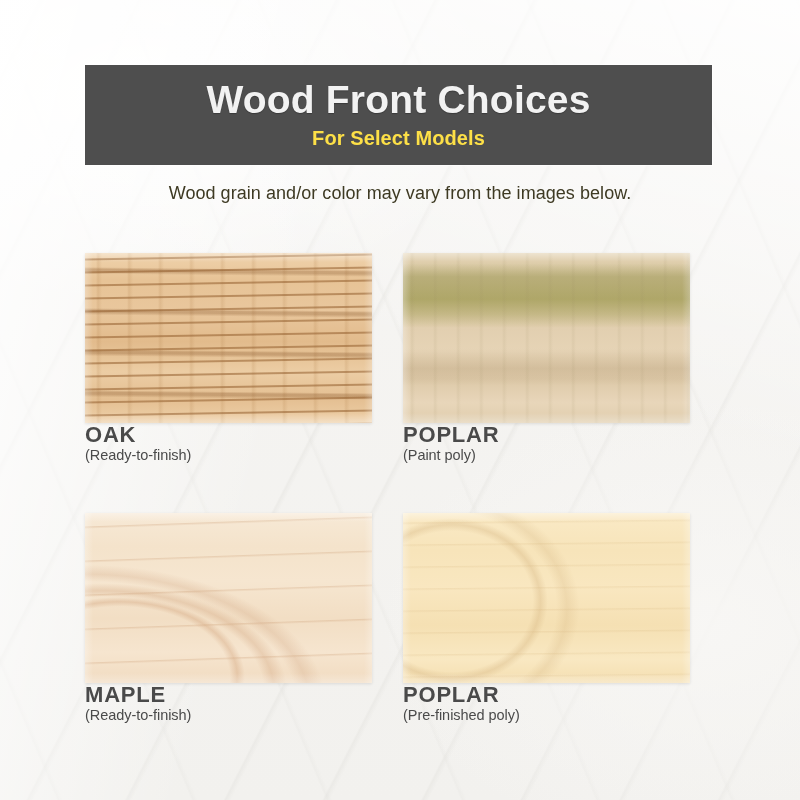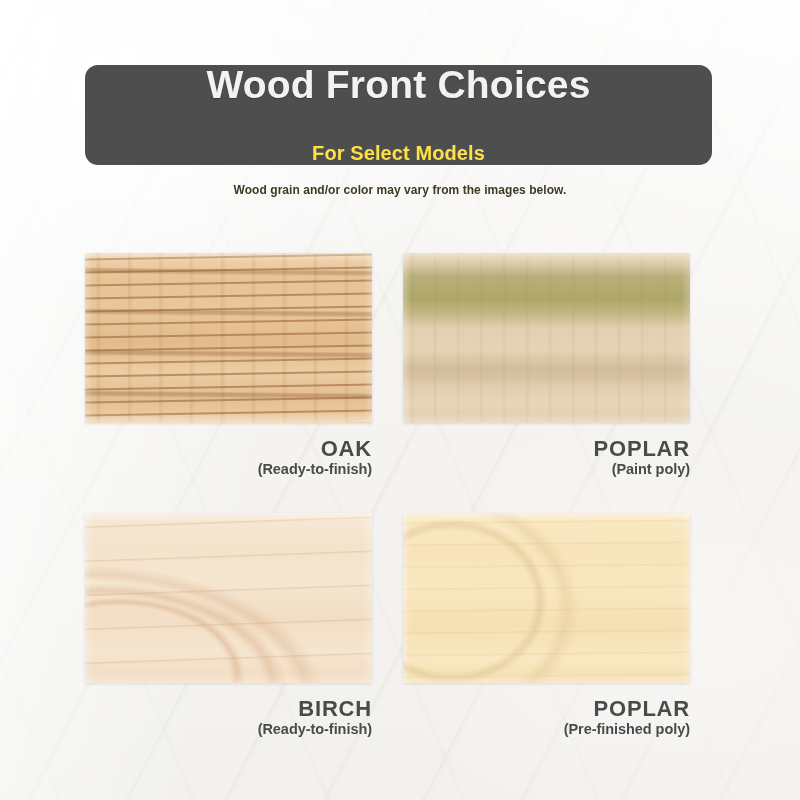--- a/index.html
+++ b/index.html
@@ -45,22 +45,21 @@
     position: absolute;
     left: 85px;
     top: 65px;
     width: 627px;
     height: 100px;
     background: #4e4e4e;
     box-shadow: 0 0 0 1px rgba(255,255,255,.55);
     display: flex;
     flex-direction: column;
     align-items: center;
-    justify-content: space-between;
-    border-radius: 13px;
+    justify-content: center;
   }
   #banner-title {
     color: #f2f2f2;
     font-size: 39px;
     font-weight: bold;
     letter-spacing: .2px;
     line-height: 1.05;
     text-shadow: 0 1px 1px rgba(0,0,0,.25);
   }
   #banner-subtitle {
@@ -72,22 +71,22 @@
   }
 
   
   #disclaimer {
     position: absolute;
     left: 0;
     top: 183px;
     width: 800px;
     text-align: center;
     color: #3e3a23;
-    font-size: 12px;
-    font-weight: bold;
+    font-size: 18px;
+    font-weight: normal;
     letter-spacing: .05px;
   }
 
   
   .cell {
     position: absolute;
     width: 287px;
   }
   .cell.col-l { left: 85px; }
   .cell.col-r { left: 403px; }
@@ -196,34 +195,33 @@
         rgba(196,158,102,0)  58%, rgba(196,158,102,.18) 63%,
         rgba(196,158,102,0)  69%),
       linear-gradient(to bottom,
         #faeac6 0%, #f7e4ba 22%, #f9e7c0 44%,
         #f5e0b3 66%, #f9e8c2 86%, #f4deb0 100%);
   }
 
   
   .label-block {
     width: 287px;
-    text-align: right;
-    padding-top: 14px;
+    text-align: left;
   }
   .label-name {
     color: #4a4a4a;
     font-size: 22px;
     font-weight: bold;
     letter-spacing: .8px;
     line-height: 1.05;
   }
   .label-note {
     color: #4a4a4a;
     font-size: 14.5px;
-    font-weight: bold;
+    font-weight: normal;
     line-height: 1.1;
     margin-top: 2px;
     letter-spacing: -.05px;
   }
 </style>
 </head>
 <body>
 
 <div id="page">
 
@@ -246,21 +244,21 @@
     <div class="swatch wood-poplar"></div>
     <div class="label-block">
       <div class="label-name">POPLAR</div>
       <div class="label-note">(Paint poly)</div>
     </div>
   </div>
 
   <div class="cell col-l row-b">
     <div class="swatch wood-maple"></div>
     <div class="label-block">
-      <div class="label-name">BIRCH</div>
+      <div class="label-name">MAPLE</div>
       <div class="label-note">(Ready-to-finish)</div>
     </div>
   </div>
 
   <div class="cell col-r row-b">
     <div class="swatch wood-birch"></div>
     <div class="label-block">
       <div class="label-name">POPLAR</div>
       <div class="label-note">(Pre-finished poly)</div>
     </div>

